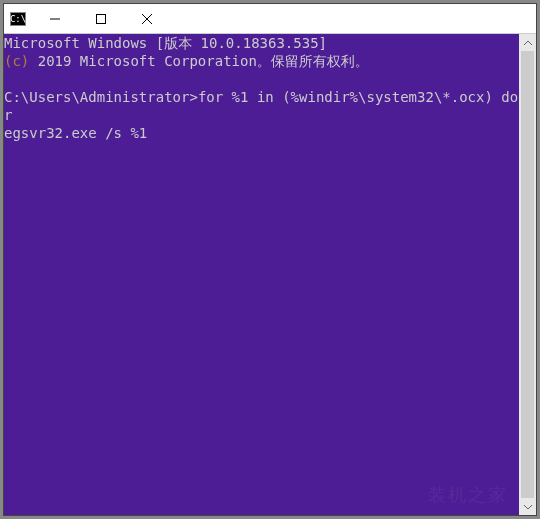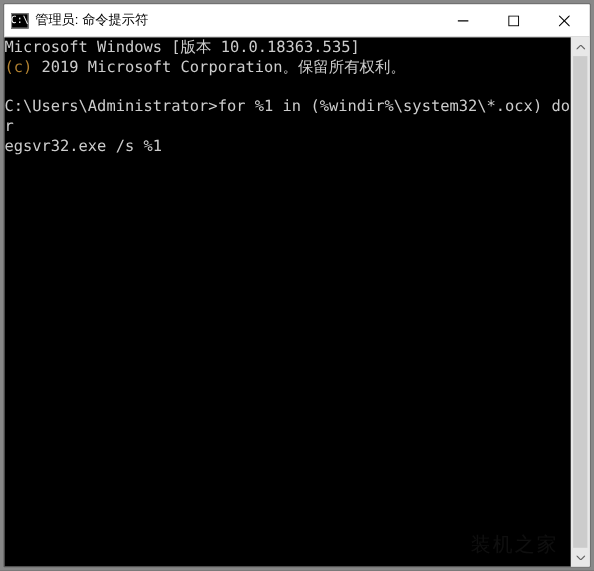--- a/index.html
+++ b/index.html
@@ -61,21 +61,21 @@
       color: #000;
       background: transparent;
     }
     .title-btn svg { stroke: currentColor; }
     .content-area {
       flex: 1;
       display: flex;
     }
     .terminal {
       flex: 1;
-      background: #000000;
+      background: #4c1d95;
       color: #ccc;
       font-family: "NSimSun", "SimSun", "Consolas", monospace;
       font-size: 14px;
       line-height: 18px;
       padding: 0;
       white-space: pre-wrap;
       word-break: break-all;
       overflow: hidden;
     }
     .terminal-line1 { color: #ccc; }
@@ -119,21 +119,20 @@
       letter-spacing: 2px;
     }
   </style>
 </head>
 <body>
 
 <div class="window">
 
   <div class="titlebar">
     <span class="title-icon">C:\</span>
-    <span class="title-text">管理员: 命令提示符</span>
     <div class="title-buttons">
       <div class="title-btn">
         <svg width="10" height="10" viewBox="0 0 10 10">
             <line x1="0" y1="5" x2="10" y2="5" stroke-width="1"></line>
           </svg>
       </div>
       <div class="title-btn">
         <svg width="10" height="10" viewBox="0 0 10 10">
             <rect x="0.5" y="0.5" width="9" height="9" fill="none" stroke-width="1"></rect>
           </svg>

